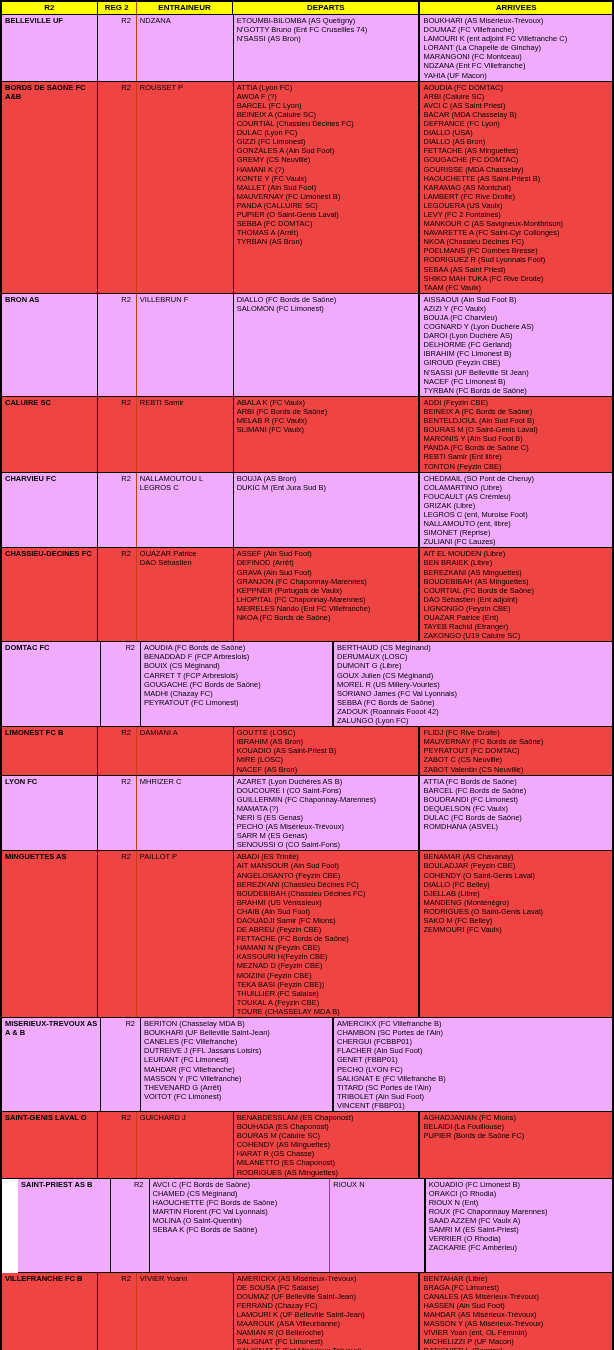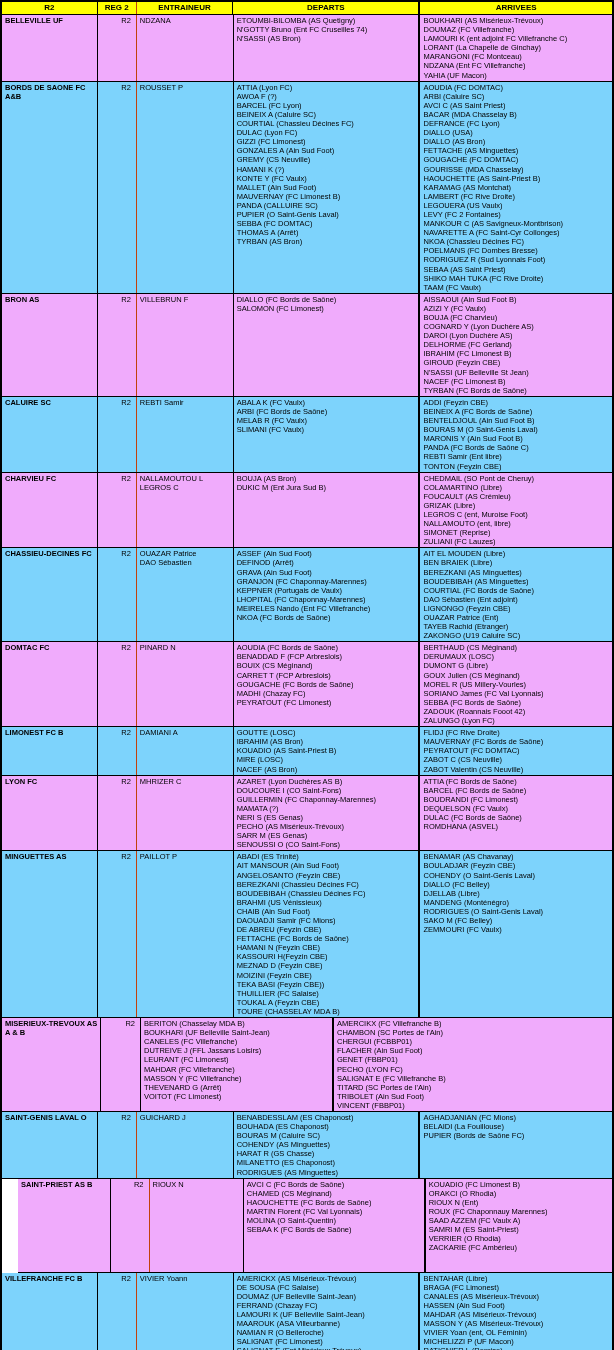--- a/index.html
+++ b/index.html
@@ -1,20 +1,20 @@
 <!DOCTYPE html>
 <html><head>
 <meta charset="utf-8">
 <style>
   html,body{margin:0;padding:0;background:#fff;}
   body{width:614px;font-family:"Liberation Sans","DejaVu Sans",sans-serif;color:#000;}
   .table{width:614px;border:2px solid #000;box-sizing:border-box;}
   .hrow{display:flex;background:#FFFF00;border-bottom:1px solid #000;}
   .hcell{font-weight:bold;font-size:8px;line-height:12px;height:12px;text-align:center;box-sizing:border-box;overflow:hidden;}
-  .row{display:flex;border-bottom:1px solid #000;background:#7dd3fc;}
+  .row{display:flex;border-bottom:1px solid #000;background:#ef4444;}
   .row:last-child{border-bottom:none;}
   .row.alt{background:#f0abfc;}
   .cell{box-sizing:border-box;padding:1px 2px 1px 3px;font-size:7.5px;line-height:9.1px;overflow:hidden;}
   .c1{width:98px;}
   .c2{width:40px;border-left:1px solid #000;}
   .c3{width:100px;border-left:1px solid #c2410c;}
   .c4{width:192px;border-left:1px solid #000;}
   .c5{width:200px;border-left:2px solid #000;}
   .club{font-weight:bold;}
   .reg{text-align:right;padding-right:5px;}
@@ -208,23 +208,20 @@
           <div class="line">LIGNONGO (Feyzin CBE)</div>
           <div class="line">OUAZAR Patrice (Ent)</div>
           <div class="line">TAYEB Rachid (Etranger)</div>
           <div class="line">ZAKONGO (U19 Caluire SC)</div>
         </div>
   </div>
 
   <div class="row alt">
     <div class="cell c1 club">DOMTAC FC</div>
     <div class="cell c2 reg">R2</div>
-    <div class="cell c3">
-          <div class="line">PINARD N</div>
-        </div>
     <div class="cell c4">
           <div class="line">AOUDIA (FC Bords de Saône)</div>
           <div class="line">BENADDAD F (FCP Arbreslois)</div>
           <div class="line">BOUIX (CS Méginand)</div>
           <div class="line">CARRET T (FCP Arbreslois)</div>
           <div class="line">GOUGACHE (FC Bords de Saône)</div>
           <div class="line">MADHI (Chazay FC)</div>
           <div class="line">PEYRATOUT (FC Limonest)</div>
         </div>
     <div class="cell c5">
@@ -373,30 +370,30 @@
     <div class="cell c5">
           <div class="line">AGHADJANIAN (FC Mions)</div>
           <div class="line">BELAIDI (La Fouillouse)</div>
           <div class="line">PUPIER (Bords de Saône FC)</div>
         </div>
   </div>
 
   <div class="row alt">
     <div class="cell c1 club">SAINT-PRIEST AS B</div>
     <div class="cell c2 reg">R2</div>
-    <div class="cell c3">
-          <div class="line">RIOUX N</div>
-        </div>
     <div class="cell c4">
           <div class="line">AVCI C (FC Bords de Saône)</div>
           <div class="line">CHAMED (CS Méginand)</div>
           <div class="line">HAOUCHETTE (FC Bords de Saône)</div>
           <div class="line">MARTIN Florent (FC Val Lyonnais)</div>
           <div class="line">MOLINA (O Saint-Quentin)</div>
           <div class="line">SEBAA K (FC Bords de Saône)</div>
+        </div>
+    <div class="cell c3">
+          <div class="line">RIOUX N</div>
         </div>
     <div class="cell c5">
           <div class="line">KOUADIO (FC Limonest B)</div>
           <div class="line">ORAKCI (O Rhodia)</div>
           <div class="line">RIOUX N (Ent)</div>
           <div class="line">ROUX (FC Chaponnauy Marennes)</div>
           <div class="line">SAAD AZZEM (FC Vaulx A)</div>
           <div class="line">SAMRI M (ES Saint-Priest)</div>
           <div class="line">VERRIER (O Rhodia)</div>
           <div class="line">ZACKARIE (FC Ambérieu)</div>

